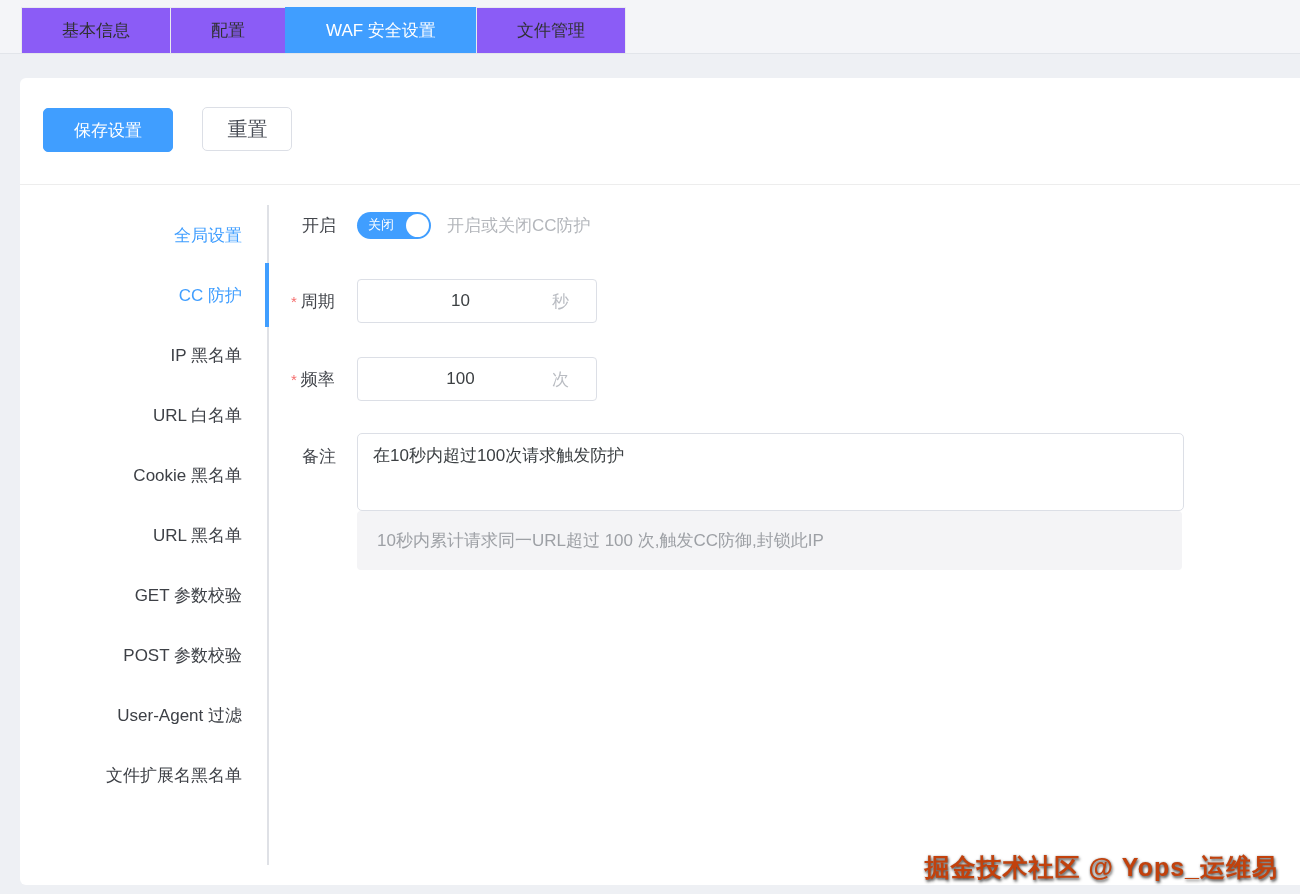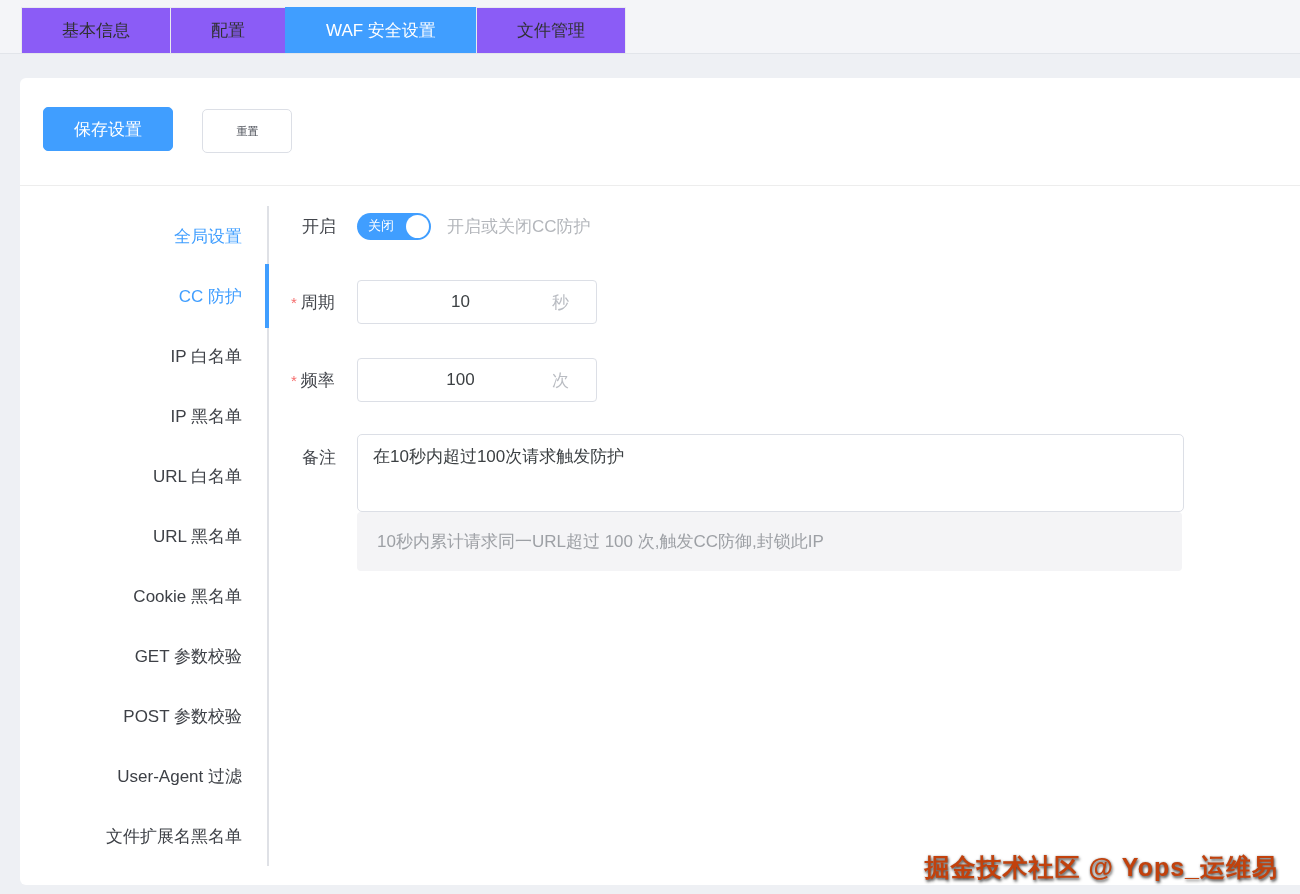--- a/index.html
+++ b/index.html
@@ -42,21 +42,21 @@
   .btn-save {
     width:130px; height:44px;
     background:#409EFF; color:#fff;
     border:1px solid #409EFF; border-radius:5px;
     font-size:17px;
   }
   .btn-reset {
     width:90px; height:44px; margin-left:25px;
     background:#fff; color:#4a4e57;
     border:1px solid #dcdfe6; border-radius:5px;
-    font-size:11px;
+    font-size:20px;
   }
 
   .divider { margin-top:32px; border-top:1px solid #ededed; height:0; }
 
   
   .content { display:flex; }
   .sidebar {
     width:249px; margin-top:20px; height:660px;
     border-right:2px solid #dfe1e6;
     flex-shrink:0;
@@ -151,25 +151,24 @@
     <button class="btn btn-reset">重置</button>
   </div>
 
   <div class="divider"></div>
 
   <div class="content">
 
     <div class="sidebar">
       <div class="side-item hl">全局设置</div>
       <div class="side-item hl active">CC 防护</div>
-      <div class="side-item">IP 白名单</div>
       <div class="side-item">IP 黑名单</div>
       <div class="side-item">URL 白名单</div>
+      <div class="side-item">Cookie 黑名单</div>
       <div class="side-item">URL 黑名单</div>
-      <div class="side-item">Cookie 黑名单</div>
       <div class="side-item">GET 参数校验</div>
       <div class="side-item">POST 参数校验</div>
       <div class="side-item">User-Agent 过滤</div>
       <div class="side-item">文件扩展名黑名单</div>
     </div>
 
     <div class="form">
 
       <div class="frow row-switch">
         <div class="flabel">开启</div>

